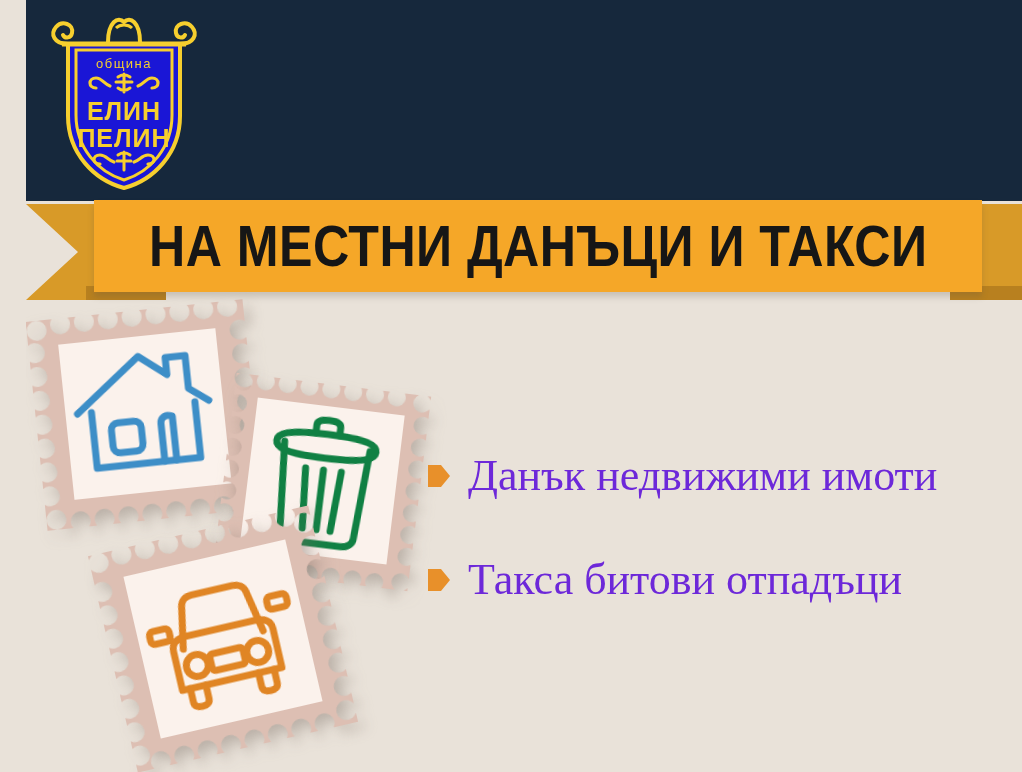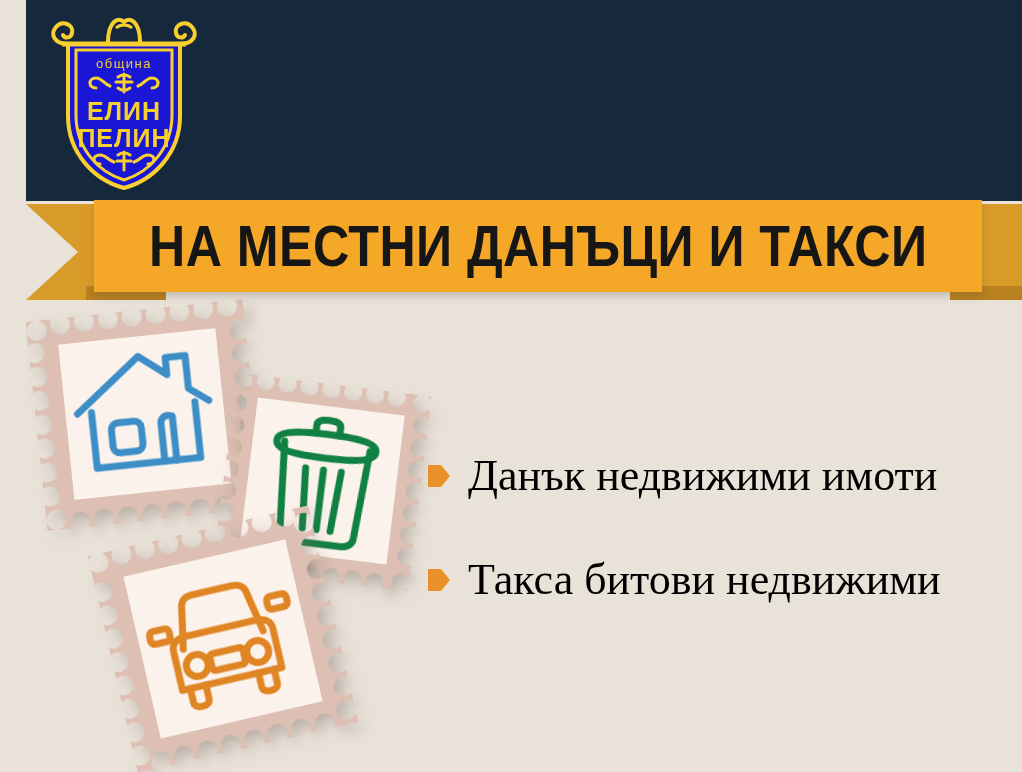--- a/index.html
+++ b/index.html
@@ -151,21 +151,21 @@
   }
   .bullet-marker {
     flex: 0 0 auto;
     width: 22px;
     height: 26px;
     margin-right: 18px;
   }
   .bullet-label {
     font-family: "Liberation Serif", "DejaVu Serif", serif;
     font-size: 44px;
-    color: #000000;
+    color: #6d28d9;
     line-height: 1.05;
     white-space: nowrap;
   }
 </style>
 </head>
 <body>
 
 <div id="poster">
 
   <div class="header-bar"></div>
@@ -390,19 +390,19 @@
       </span>
       <span class="bullet-label">Данък недвижими имоти</span>
     </div>
 
     <div class="bullet-row">
       <span class="bullet-marker">
         <svg width="22" height="26" viewBox="0 0 22 26" xmlns="http://www.w3.org/2000/svg">
           <path d="M0 2 L13 2 L22 13 L13 24 L0 24 Z" fill="#e8902a"></path>
         </svg>
       </span>
-      <span class="bullet-label">Такса битови недвижими</span>
+      <span class="bullet-label">Такса битови отпадъци</span>
     </div>
 
 
   </div>
 
 </div>
 
 </body></html>

